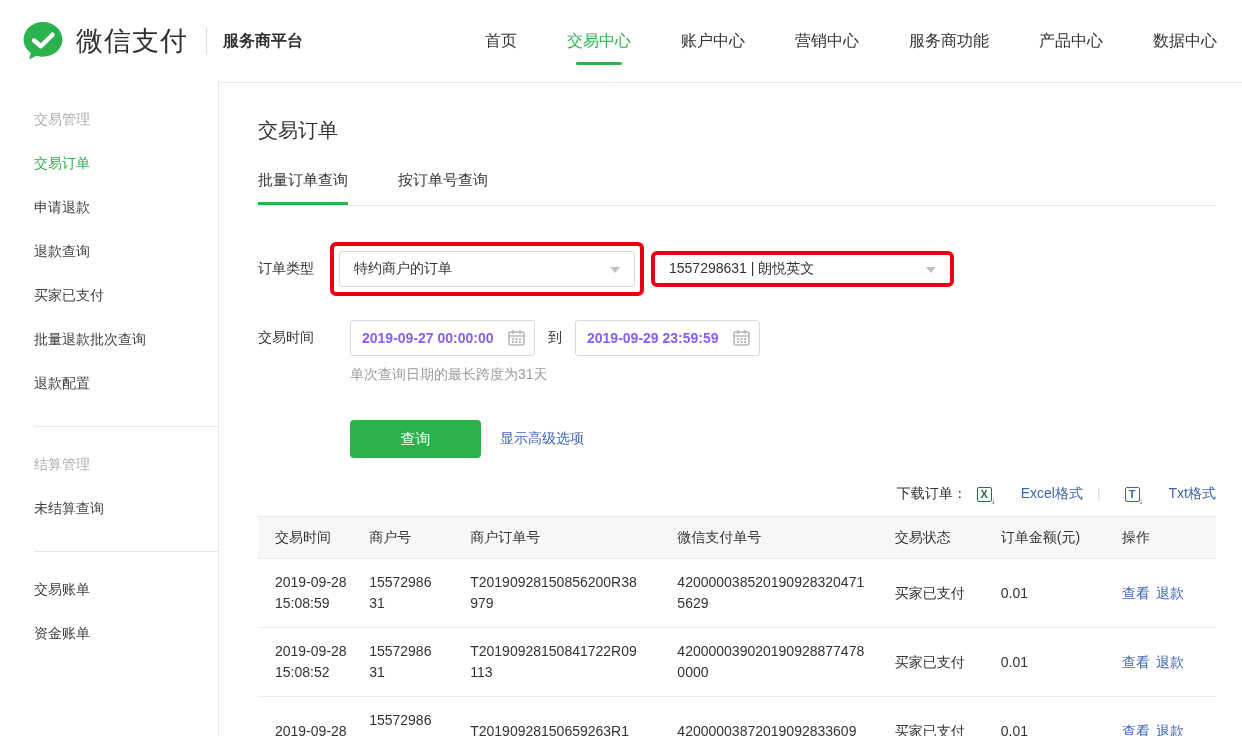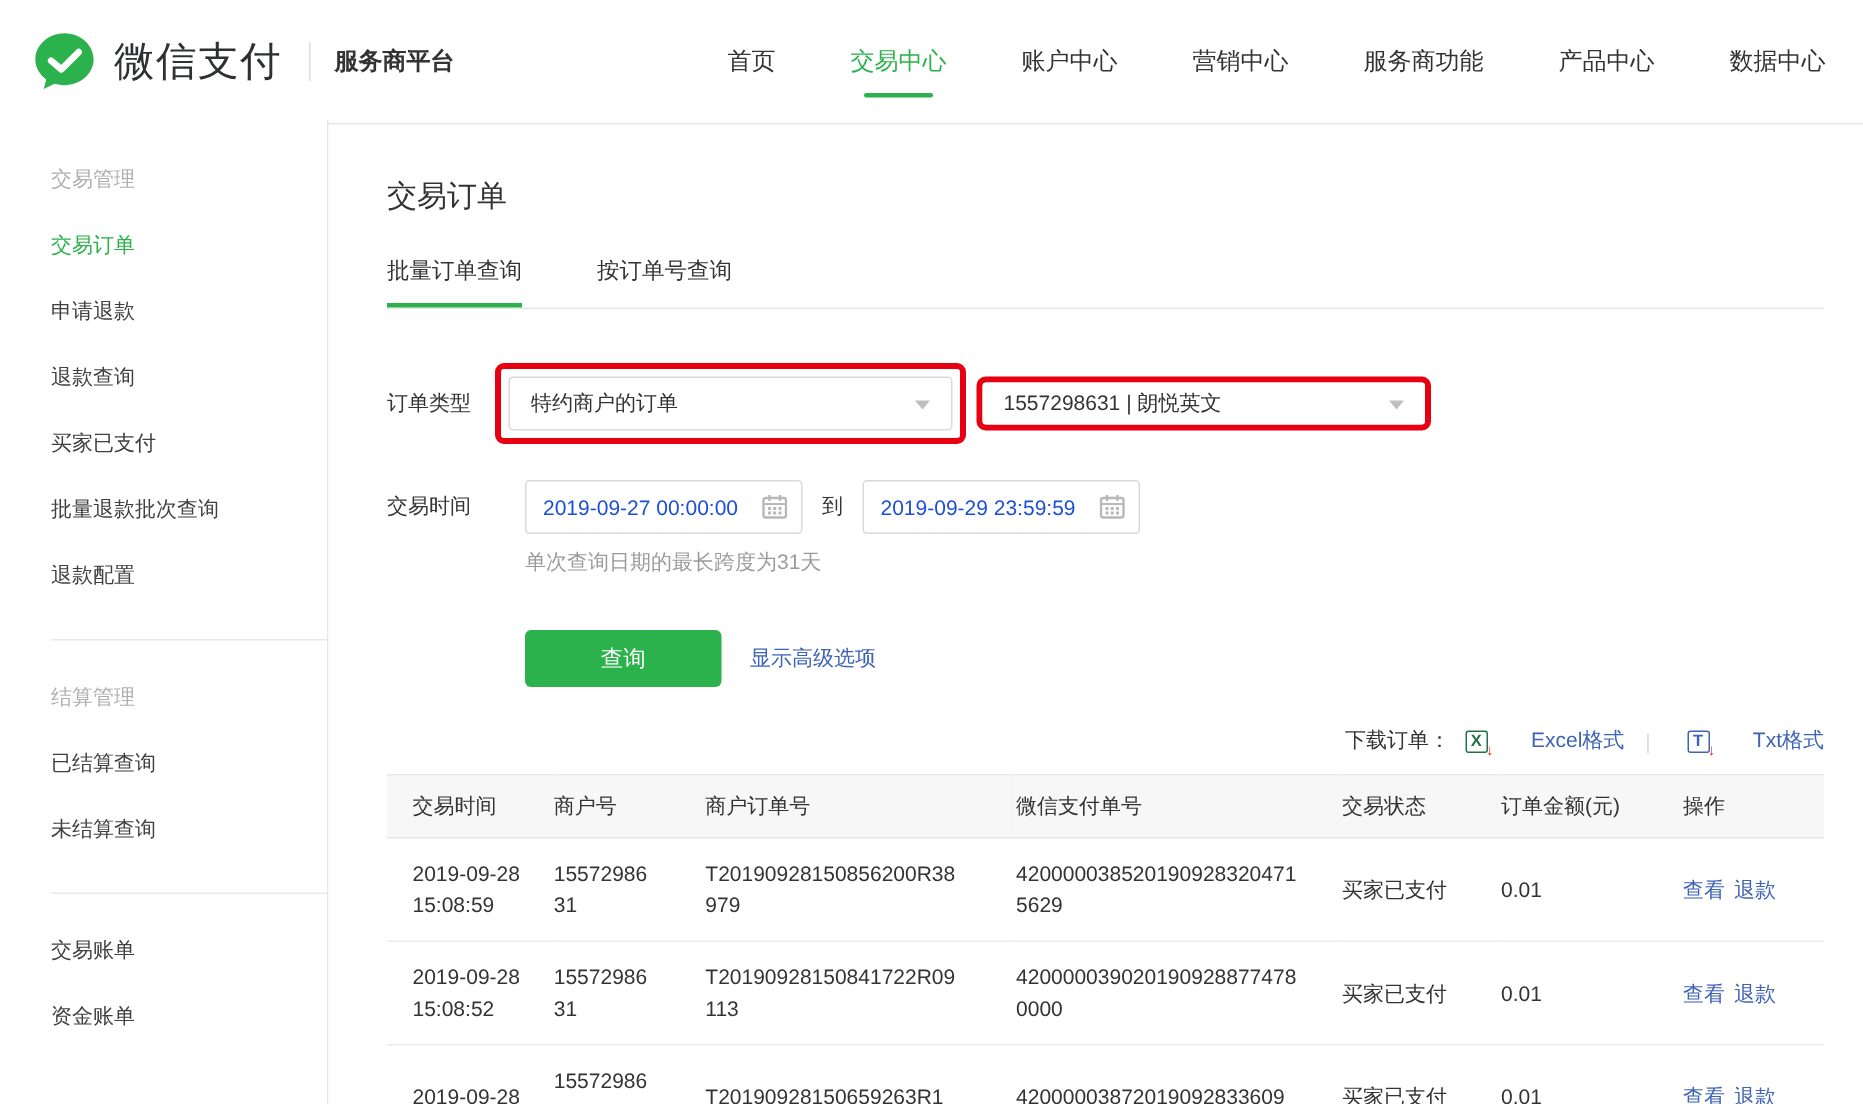--- a/index.html
+++ b/index.html
@@ -52,21 +52,21 @@
     padding:0 42px 0 14px; cursor:pointer; }
   .red-box.second .select { border:none; height:28px; width:295px; }
   .select-text { font-size:14px; color:#333; white-space:nowrap; }
   .caret { position:absolute; right:14px; top:50%; margin-top:-2px; width:0; height:0;
     border-left:5px solid transparent; border-right:5px solid transparent;
     border-top:6px solid #BFBFBF; }
 
   .time-row { margin-top:24px; }
   .date-input { position:relative; display:flex; align-items:center; border:1px solid #D9D9D9;
     border-radius:3px; height:36px; width:185px; padding:0 34px 0 11px; cursor:text; }
-  .date-input .date-text { font-size:14px; color:#1d4ed8; white-space:nowrap; }
+  .date-input .date-text { font-size:14px; color:#8b5cf6; white-space:nowrap;font-weight:bold; }
   .cal-icon { position:absolute; right:9px; top:8px; }
   .to-word { margin:0 13px; font-size:14px; color:#333; }
   .form-hint { margin:10px 0 0 92px; font-size:14px; color:#9B9B9B; }
 
   .action-row { margin-top:36px; display:flex; align-items:center; }
   .query-btn { margin-left:92px; width:131px; height:38px; background:#2BB24C; color:#fff;
     font-size:15px; border:none; border-radius:4px; cursor:pointer;
     font-family:inherit; }
   .adv-link { margin-left:19px; font-size:14px; color:#3F63B5; text-decoration:none; cursor:pointer; }
 
@@ -127,21 +127,20 @@
 <div class="sidebar">
     <div class="side-section">交易管理</div>
     <div class="side-item active">交易订单</div>
     <div class="side-item">申请退款</div>
     <div class="side-item">退款查询</div>
     <div class="side-item">买家已支付</div>
     <div class="side-item">批量退款批次查询</div>
     <div class="side-item">退款配置</div>
     <div class="side-divider"></div>
     <div class="side-section">结算管理</div>
-    <div class="side-item">已结算查询</div>
     <div class="side-item">未结算查询</div>
     <div class="side-divider"></div>
     <div class="side-item">交易账单</div>
     <div class="side-item">资金账单</div>
   </div>
 
 <div class="main">
   <div class="page-title">交易订单</div>
 
   <div class="tabs">

